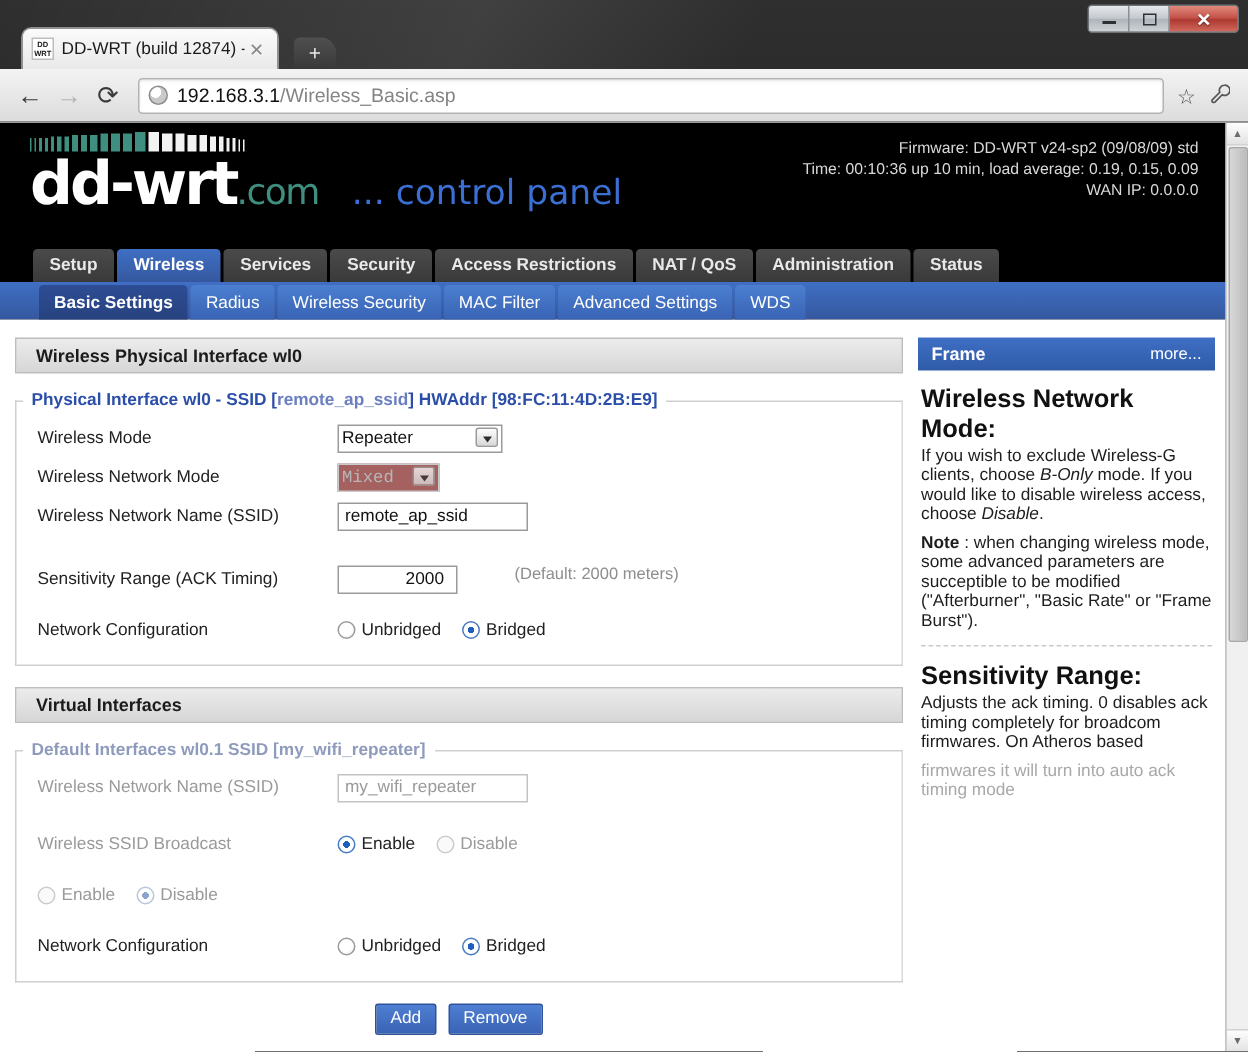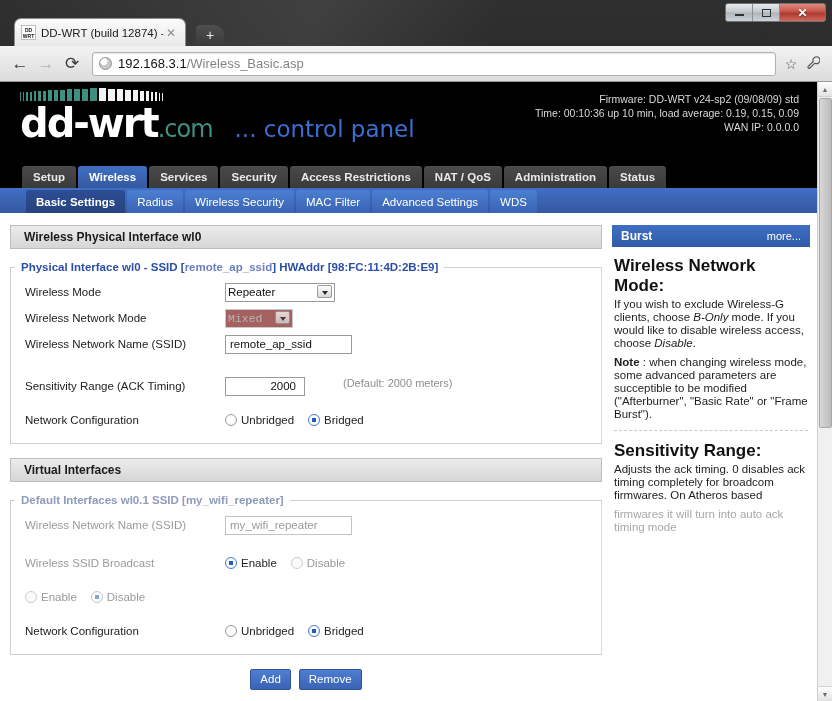--- a/index.html
+++ b/index.html
@@ -520,21 +520,21 @@
 
           <div id="addremove">
             <button class="btn">Add</button>
             <button class="btn">Remove</button>
           </div>
 
         </div>
 
         <div id="helpcol">
           <div id="helpbar">
-            <span class="ht">Burst</span>
+            <span class="ht">Frame</span>
             <span class="hm">more...</span>
           </div>
           <div id="helpbody">
             <h4>Wireless Network Mode:</h4>
             <p><span>If you wish to exclude Wireless-G clients, choose </span><em class="it">B-Only</em><span> mode. If you would like to disable wireless access, choose </span><em class="it">Disable</em><span>.</span></p>
             <p><b class="nb">Note</b><span> : when changing wireless mode, some advanced parameters are succeptible to be modified ("Afterburner", "Basic Rate" or "Frame Burst").</span></p>
             <div class="sep"></div>
             <h4>Sensitivity Range:</h4>
             <p>Adjusts the ack timing. 0 disables ack timing completely for broadcom firmwares. On Atheros based</p>
             <p class="fade">firmwares it will turn into auto ack timing mode</p>

